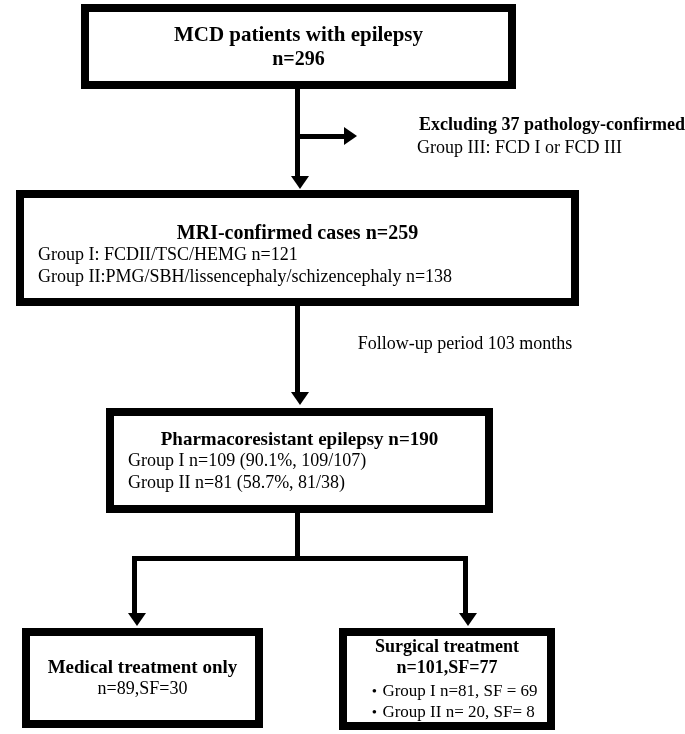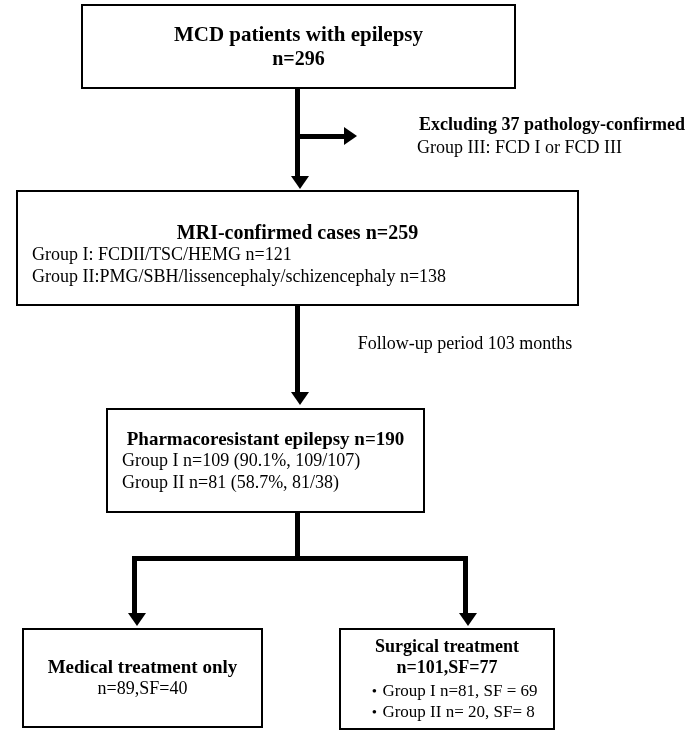--- a/index.html
+++ b/index.html
@@ -17,21 +17,21 @@
   #flowchart {
     position: relative;
     width: 685px;
     height: 734px;
   }
 
   .node-box {
     position: absolute;
     box-sizing: border-box;
     background: #ffffff;
-    border: 2px solid #000000;
+    border: 8px solid #000000;
     display: flex;
     flex-direction: column;
     justify-content: center;
   }
 
   .line-bold {
     font-weight: bold;
     text-align: center;
     line-height: 1.18;
   }
@@ -98,21 +98,21 @@
     text-align: center;
     font-size: 15px;
     line-height: 1;
     flex: none;
   }
   .bullet-text { flex: none; }
 
   
   #box-cohort      { left: 81px;  top: 4px;   width: 435px; height: 85px;  }
   #box-mri         { left: 16px;  top: 190px; width: 563px; height: 116px; }
-  #box-pharmaco    { left: 106px; top: 408px; width: 319px; height: 105px; }
+  #box-pharmaco    { left: 106px; top: 408px; width: 387px; height: 105px; }
   #box-medical     { left: 22px;   top: 628px; width: 241px; height: 100px; }
   #box-surgical    { left: 339px; top: 628px; width: 216px; height: 102px; }
 
   #conn1-stem      { left: 295px; top: 89px;  height: 90px;  }
   #conn1-arrow     { left: 291px; top: 176px; }
   #conn1-branch    { left: 295px; top: 134px; width: 52px;   }
   #conn1-branch-ah { left: 344px; top: 127px; }
 
   #conn2-stem      { left: 295px; top: 306px; height: 88px;  }
   #conn2-arrow     { left: 291px; top: 392px; }
@@ -191,21 +191,21 @@
 
   <div class="conn vline" id="conn3-stem"></div>
   <div class="conn hline" id="conn3-cross"></div>
   <div class="conn vline" id="conn3-left"></div>
   <div class="arrowhead-down" id="conn3-left-ah"></div>
   <div class="conn vline" id="conn3-right"></div>
   <div class="arrowhead-down" id="conn3-right-ah"></div>
 
   <div class="node-box" id="box-medical">
     <div class="line-bold fs-med-title">Medical treatment only</div>
-    <div class="line-plain-center fs-med-body">n=89,SF=40</div>
+    <div class="line-plain-center fs-med-body">n=89,SF=30</div>
   </div>
 
   <div class="node-box" id="box-surgical">
     <div class="line-bold fs-surg-title">Surgical treatment</div>
     <div class="line-bold fs-surg-title">n=101,SF=77</div>
     <div class="bullets-wrap">
       <div class="bullets-inner">
         <div class="bullet-row fs-surg-body">
           <span class="bullet-dot">•</span>
           <span class="bullet-text">Group I n=81, SF = 69</span>

